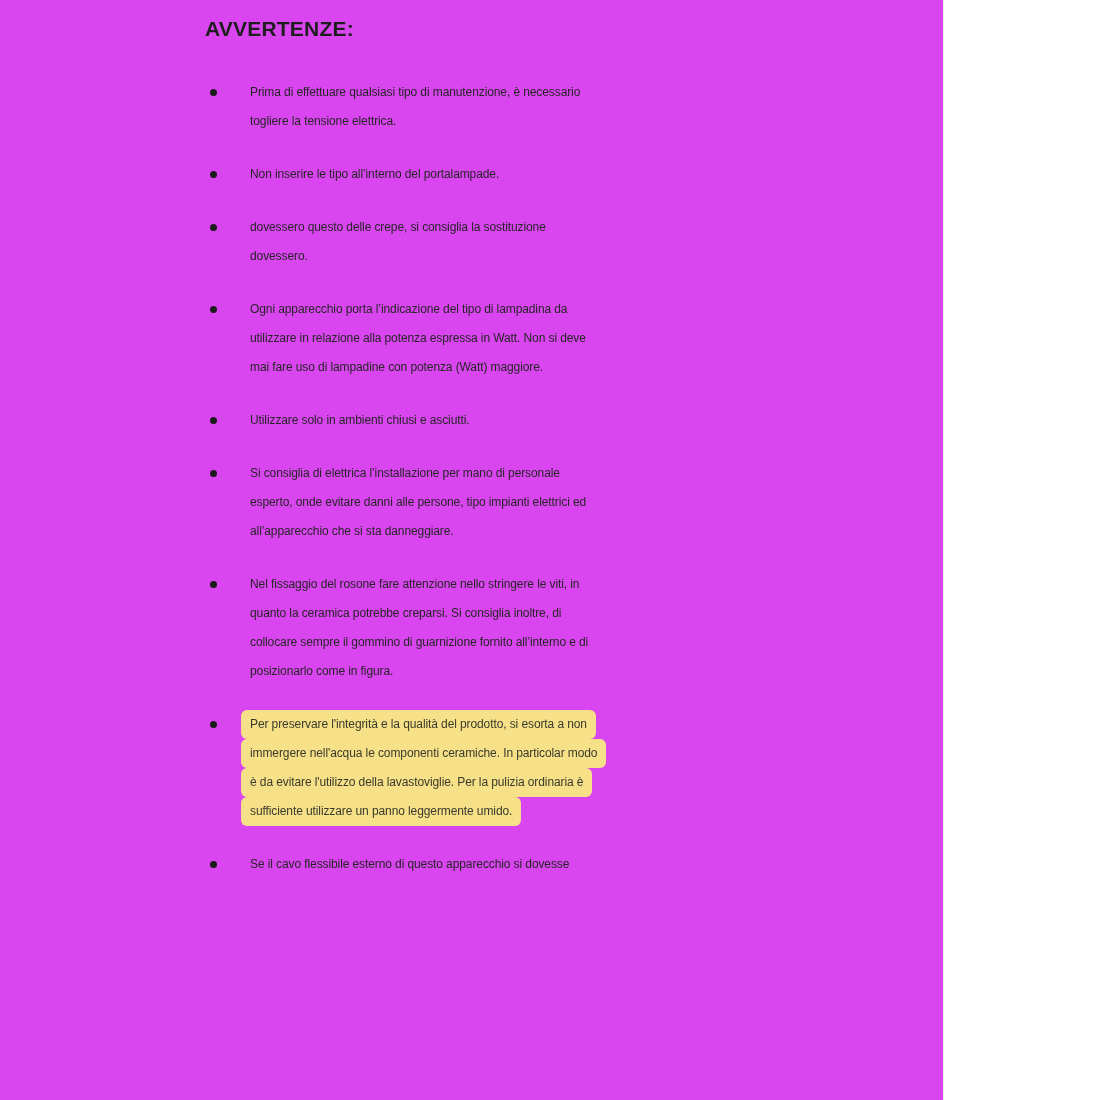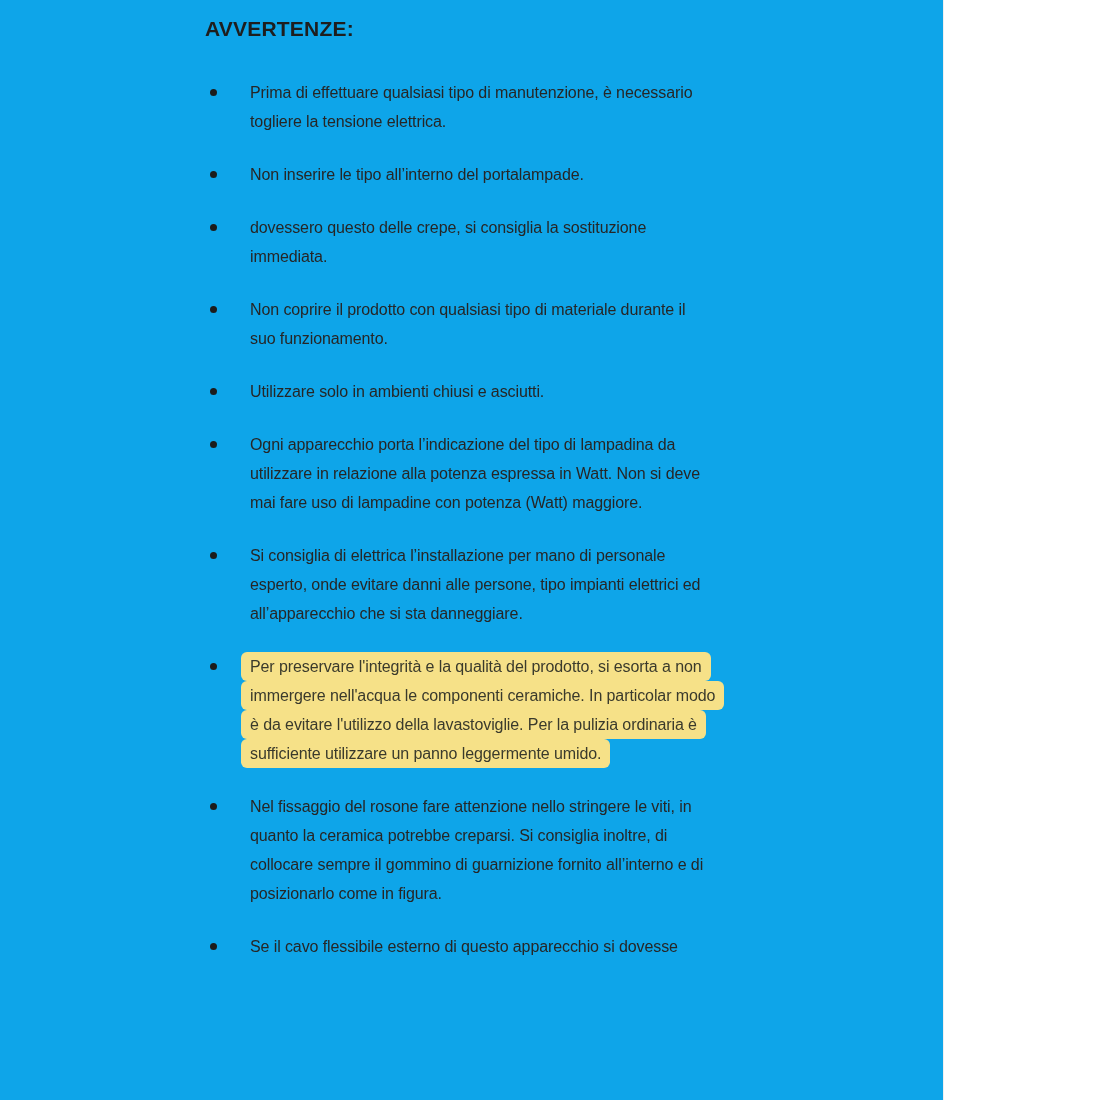--- a/index.html
+++ b/index.html
@@ -15,21 +15,21 @@
     font-family: "Liberation Sans", "DejaVu Sans", sans-serif;
     color: #232323;
     -webkit-font-smoothing: antialiased;
   }
   .page {
     position: absolute;
     top: 0;
     left: 0;
     width: 943px;
     height: 1100px;
-    background: #0ea5e9;
+    background: #d946ef;
     box-sizing: border-box;
     padding: 16px 20px 4px 205px;
   }
   .page-edge {
     position: absolute;
     top: 0;
     left: 943px;
     width: 1px;
     height: 1100px;
     background: #efefef;
@@ -58,21 +58,21 @@
     top: 11px;
     width: 7px;
     height: 7px;
     border-radius: 50%;
     background: #1c1c1c;
   }
   .line {
     display: block;
     width: fit-content;
     white-space: nowrap;
-    font-size: 16px;
+    font-size: 12px;
     line-height: 29px;
     letter-spacing: -0.1px;
     color: #262626;
   }
   .bullet-item.hl .line {
     background: var(--hl-color, #f6e188);
     padding: 0 9px;
     margin-left: -9px;
     border-radius: 6px;
     color: #3a3a2c;
@@ -90,56 +90,51 @@
   <span class="line">Prima di effettuare qualsiasi tipo di manutenzione, è necessario</span>
         <span class="line">togliere la tensione elettrica.</span>
       </li>
       <li class="bullet-item">
     <span class="bullet-dot"></span>
   <span class="line">Non inserire le tipo all’interno del portalampade.</span>
       </li>
       <li class="bullet-item">
     <span class="bullet-dot"></span>
         <span class="line">dovessero questo delle crepe, si consiglia la sostituzione</span>
-        <span class="line">immediata.</span>
-      </li>
-      <li class="bullet-item">
-    <span class="bullet-dot"></span>
-  <span class="line">Non coprire il prodotto con qualsiasi tipo di materiale durante il</span>
-        <span class="line">suo funzionamento.</span>
-      </li>
-      <li class="bullet-item">
-    <span class="bullet-dot"></span>
-  <span class="line">Utilizzare solo in ambienti chiusi e asciutti.</span>
+        <span class="line">dovessero.</span>
       </li>
       <li class="bullet-item">
     <span class="bullet-dot"></span>
   <span class="line">Ogni apparecchio porta l’indicazione del tipo di lampadina da</span>
         <span class="line">utilizzare in relazione alla potenza espressa in Watt. Non si deve</span>
         <span class="line">mai fare uso di lampadine con potenza (Watt) maggiore.</span>
       </li>
       <li class="bullet-item">
     <span class="bullet-dot"></span>
+  <span class="line">Utilizzare solo in ambienti chiusi e asciutti.</span>
+      </li>
+      <li class="bullet-item">
+    <span class="bullet-dot"></span>
   <span class="line">Si consiglia di elettrica l’installazione per mano di personale</span>
         <span class="line">esperto, onde evitare danni alle persone, tipo impianti elettrici ed</span>
         <span class="line">all’apparecchio che si sta danneggiare.</span>
+      </li>
+      <li class="bullet-item">
+    <span class="bullet-dot"></span>
+  <span class="line">Nel fissaggio del rosone fare attenzione nello stringere le viti, in</span>
+        <span class="line">quanto la ceramica potrebbe creparsi. Si consiglia inoltre, di</span>
+        <span class="line">collocare sempre il gommino di guarnizione fornito all’interno e di</span>
+        <span class="line">posizionarlo come in figura.</span>
       </li>
       <li class="bullet-item hl">
     <span class="bullet-dot"></span>
   <span class="line">Per preservare l'integrità e la qualità del prodotto, si esorta a non</span>
         <span class="line">immergere nell'acqua le componenti ceramiche. In particolar modo</span>
         <span class="line">è da evitare l'utilizzo della lavastoviglie. Per la pulizia ordinaria è</span>
         <span class="line">sufficiente utilizzare un panno leggermente umido.</span>
-      </li>
-      <li class="bullet-item">
-    <span class="bullet-dot"></span>
-  <span class="line">Nel fissaggio del rosone fare attenzione nello stringere le viti, in</span>
-        <span class="line">quanto la ceramica potrebbe creparsi. Si consiglia inoltre, di</span>
-        <span class="line">collocare sempre il gommino di guarnizione fornito all’interno e di</span>
-        <span class="line">posizionarlo come in figura.</span>
       </li>
       <li class="bullet-item">
     <span class="bullet-dot"></span>
   <span class="line">Se il cavo flessibile esterno di questo apparecchio si dovesse</span>
       </li>
     </ul>
 </div>
 
 <div class="page-edge"></div>
 

